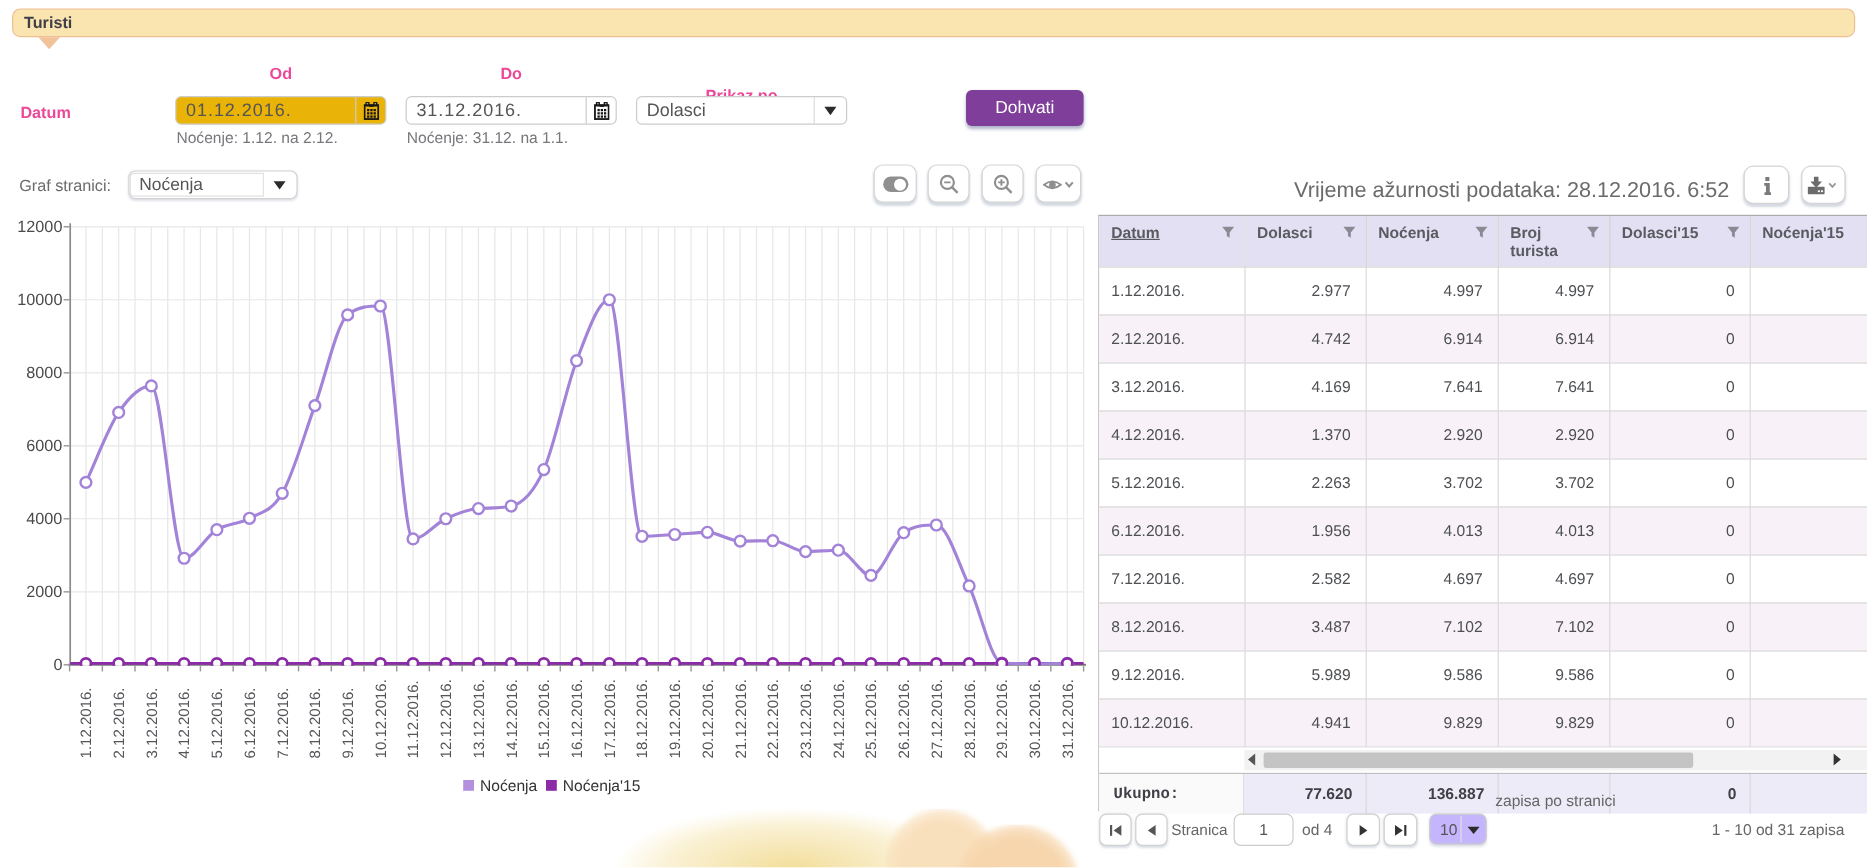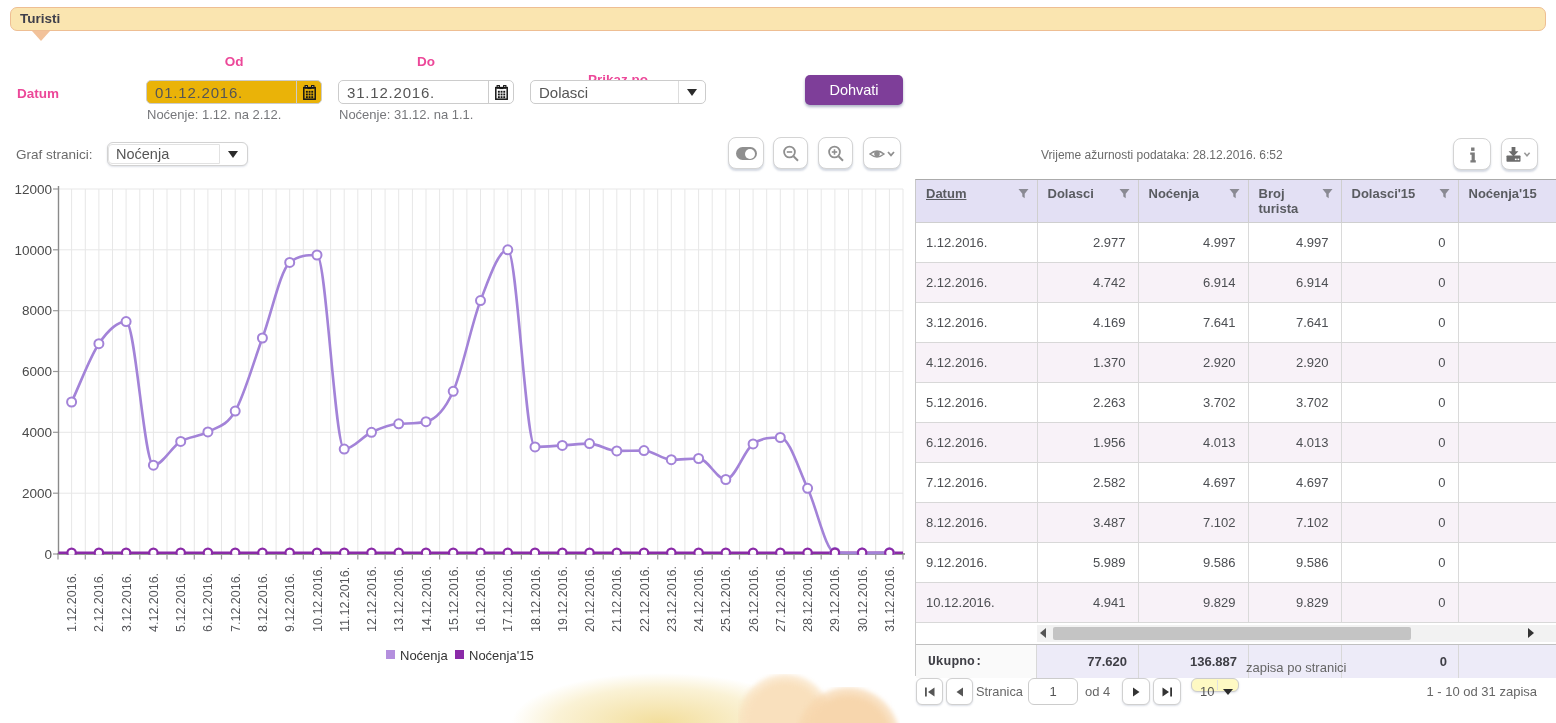--- a/index.html
+++ b/index.html
@@ -116,21 +116,21 @@
     </svg>
 </div>
 <div class="btn" style="left:863px;top:137px;width:38px;height:32px;">
   <svg width="26" height="16" viewBox="0 0 26 16" style="position:absolute;left:5px;top:8px;">
       <path d="M1 8 Q8 2.2 15 8 Q8 13.8 1 8 Z" fill="none" stroke="#8f8f8f" stroke-width="1.5"></path>
       <circle cx="8" cy="8" r="2.8" fill="#8f8f8f"></circle>
       <path d="M19 6 L22 9.4 L25 6" fill="none" stroke="#8f8f8f" stroke-width="1.7"></path>
     </svg>
 </div>
 
-<div class="abs" style="left:1041px;top:148px;width:400px;font-size:12px;color:#6b6b6b;">Vrijeme ažurnosti podataka: 28.12.2016. 6:52</div>
+<div class="abs" style="left:1041px;top:148px;width:400px;text-align:right;font-size:18px;color:#6b6b6b;">Vrijeme ažurnosti podataka: 28.12.2016. 6:52</div>
 <div class="btn" style="left:1453px;top:138px;width:38px;height:32px;">
     <svg width="6" height="16" viewBox="0 0 6 16" style="position:absolute;left:16px;top:8px;">
       <rect x="1.1" y="0.5" width="3.4" height="3.4" fill="#7b7b7b"></rect>
       <path d="M0.2 5.6 h4.6 v7.6 h1 v2.2 H0.4 v-2.2 h1.2 v-5.4 H0.2 Z" fill="#7b7b7b"></path>
     </svg>
   </div>
 <div class="btn" style="left:1501px;top:138px;width:37px;height:32px;">
   <svg width="25" height="16" viewBox="0 0 25 16" style="position:absolute;left:4px;top:8px;">
       <path d="M5.6 0 h3.8 v4.2 h3 L7.5 9.4 L2.6 4.2 h3 Z" fill="#6b6b6b"></path>
       <rect x="0.5" y="8.6" width="14" height="6.2" rx="0.7" fill="#6b6b6b"></rect>
@@ -541,19 +541,19 @@
     <svg width="9" height="10" viewBox="0 0 9 10">
       <path d="M1 0.5 v9 L7.5 5 Z" fill="#333"></path>
     </svg>
   </div>
 <div class="pgbtn" style="left:1153px;top:678px;width:28px;">
     <svg width="12" height="10" viewBox="0 0 12 10">
       <path d="M1.5 0.5 v9 L8 5 Z" fill="#333"></path>
       <rect x="9.2" y="0.5" width="1.8" height="9" fill="#333"></rect>
     </svg>
   </div>
-<div class="abs" style="left:1191px;top:678px;width:48px;height:14px;background:#fef9c3;border:1px solid #ccc;border-radius:6px;box-shadow:0 1px 2px rgba(160,170,190,.35);">
+<div class="abs" style="left:1191px;top:678px;width:48px;height:26px;background:#c4b5fd;border:1px solid #ccc;border-radius:6px;box-shadow:0 1px 2px rgba(160,170,190,.35);">
   <div style="position:absolute;left:8px;top:5px;font-size:13px;color:#555;">10</div>
   <div style="position:absolute;right:20px;top:1px;bottom:1px;width:1px;background:#e0e0e0;"></div>
   <div style="position:absolute;right:5px;top:10px;width:0;height:0;border-left:5px solid transparent;border-right:5px solid transparent;border-top:6.5px solid #2b2b2b;"></div>
 </div>
 <div class="abs" style="left:1246px;top:660px;font-size:13px;color:#666;">zapisa po stranici</div>
 <div class="abs" style="left:1337px;top:684px;width:200px;text-align:right;font-size:13px;color:#666;">1 - 10 od 31 zapisa</div>
 
 </body></html>

